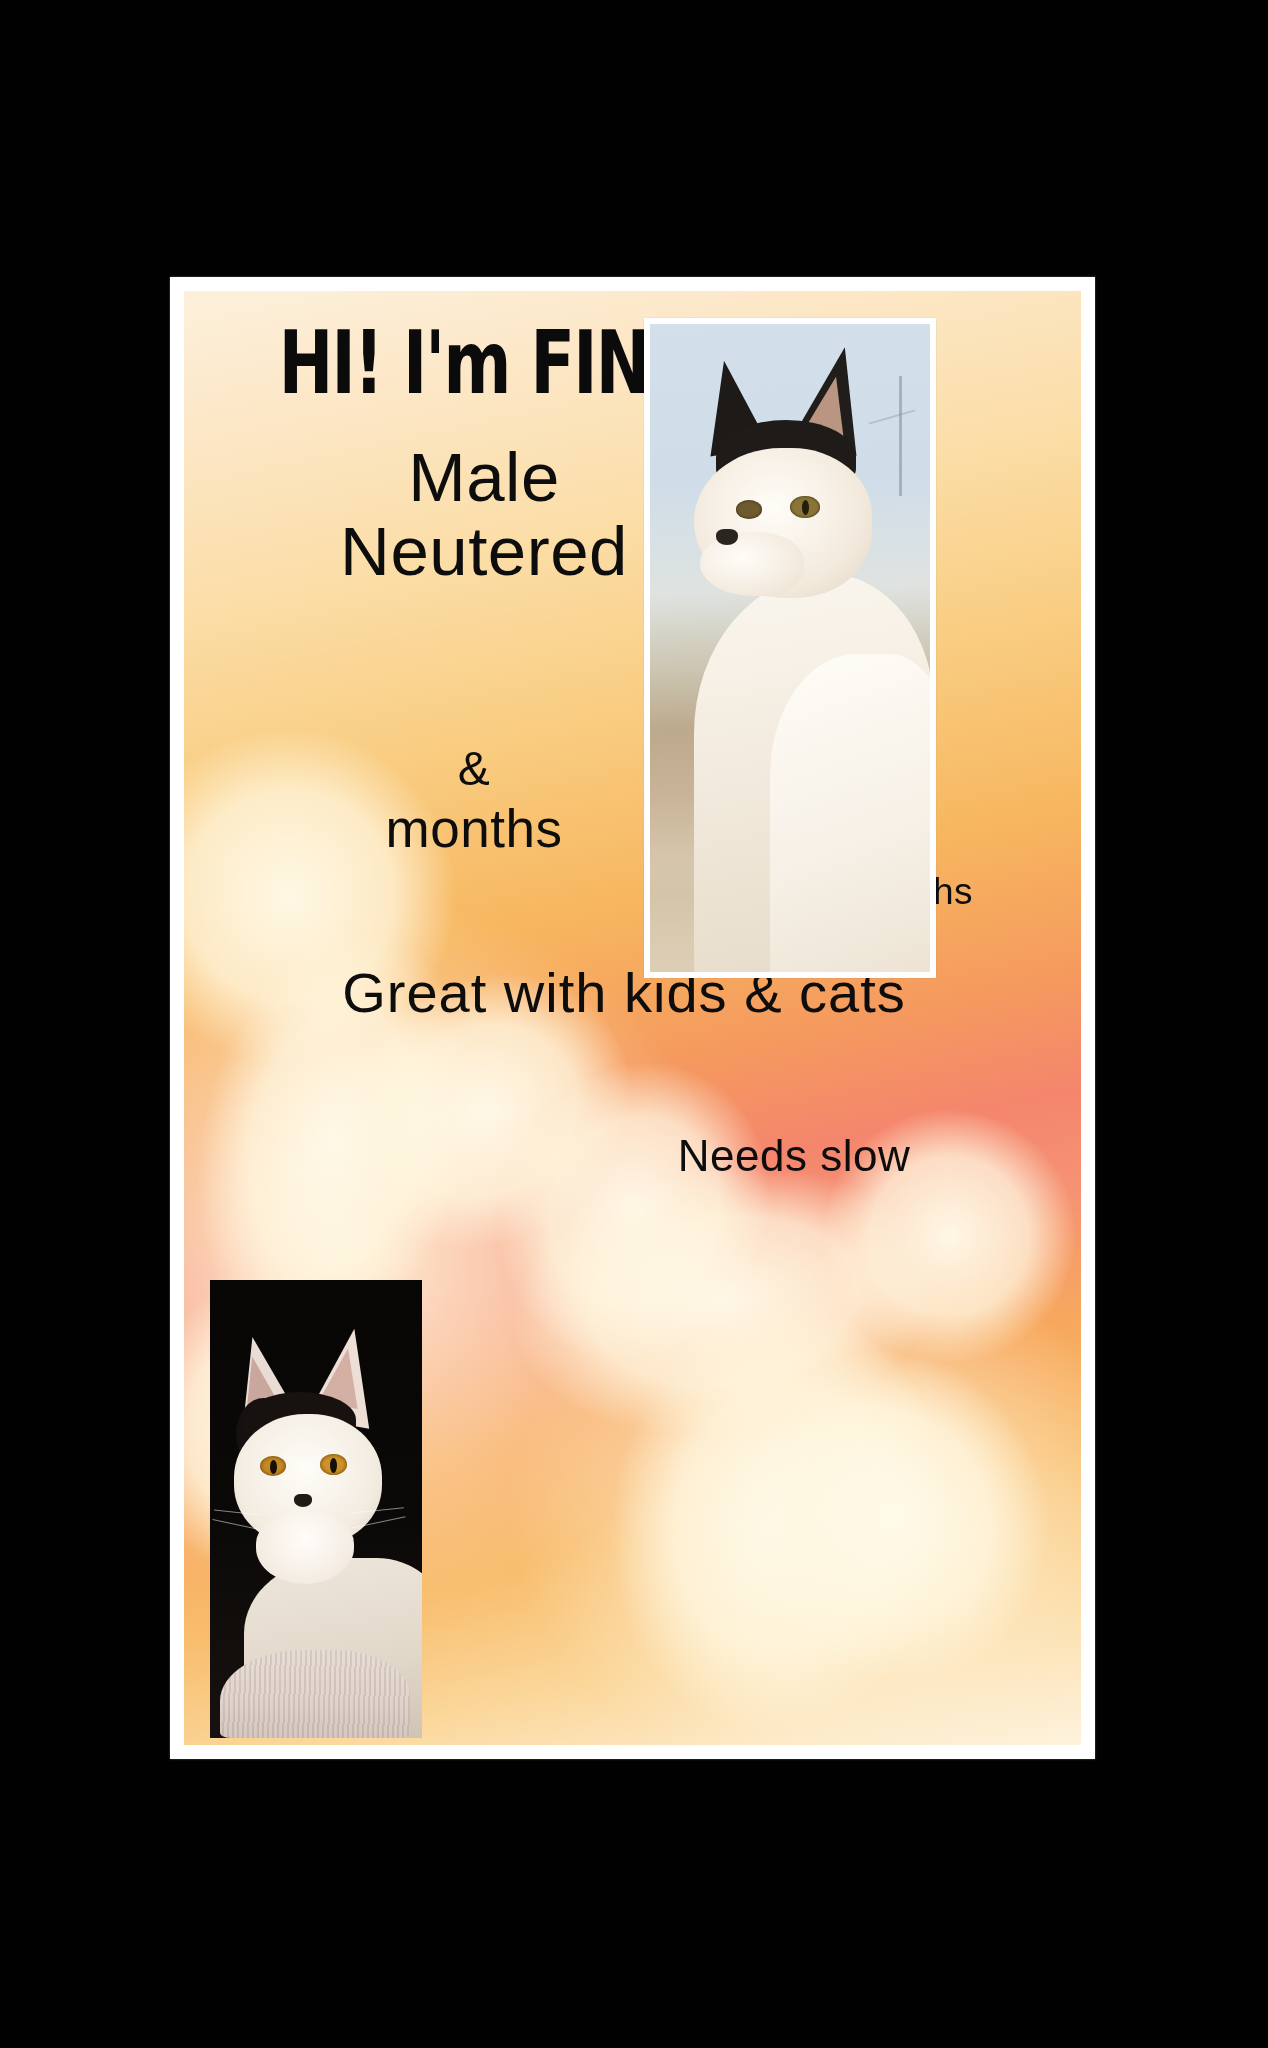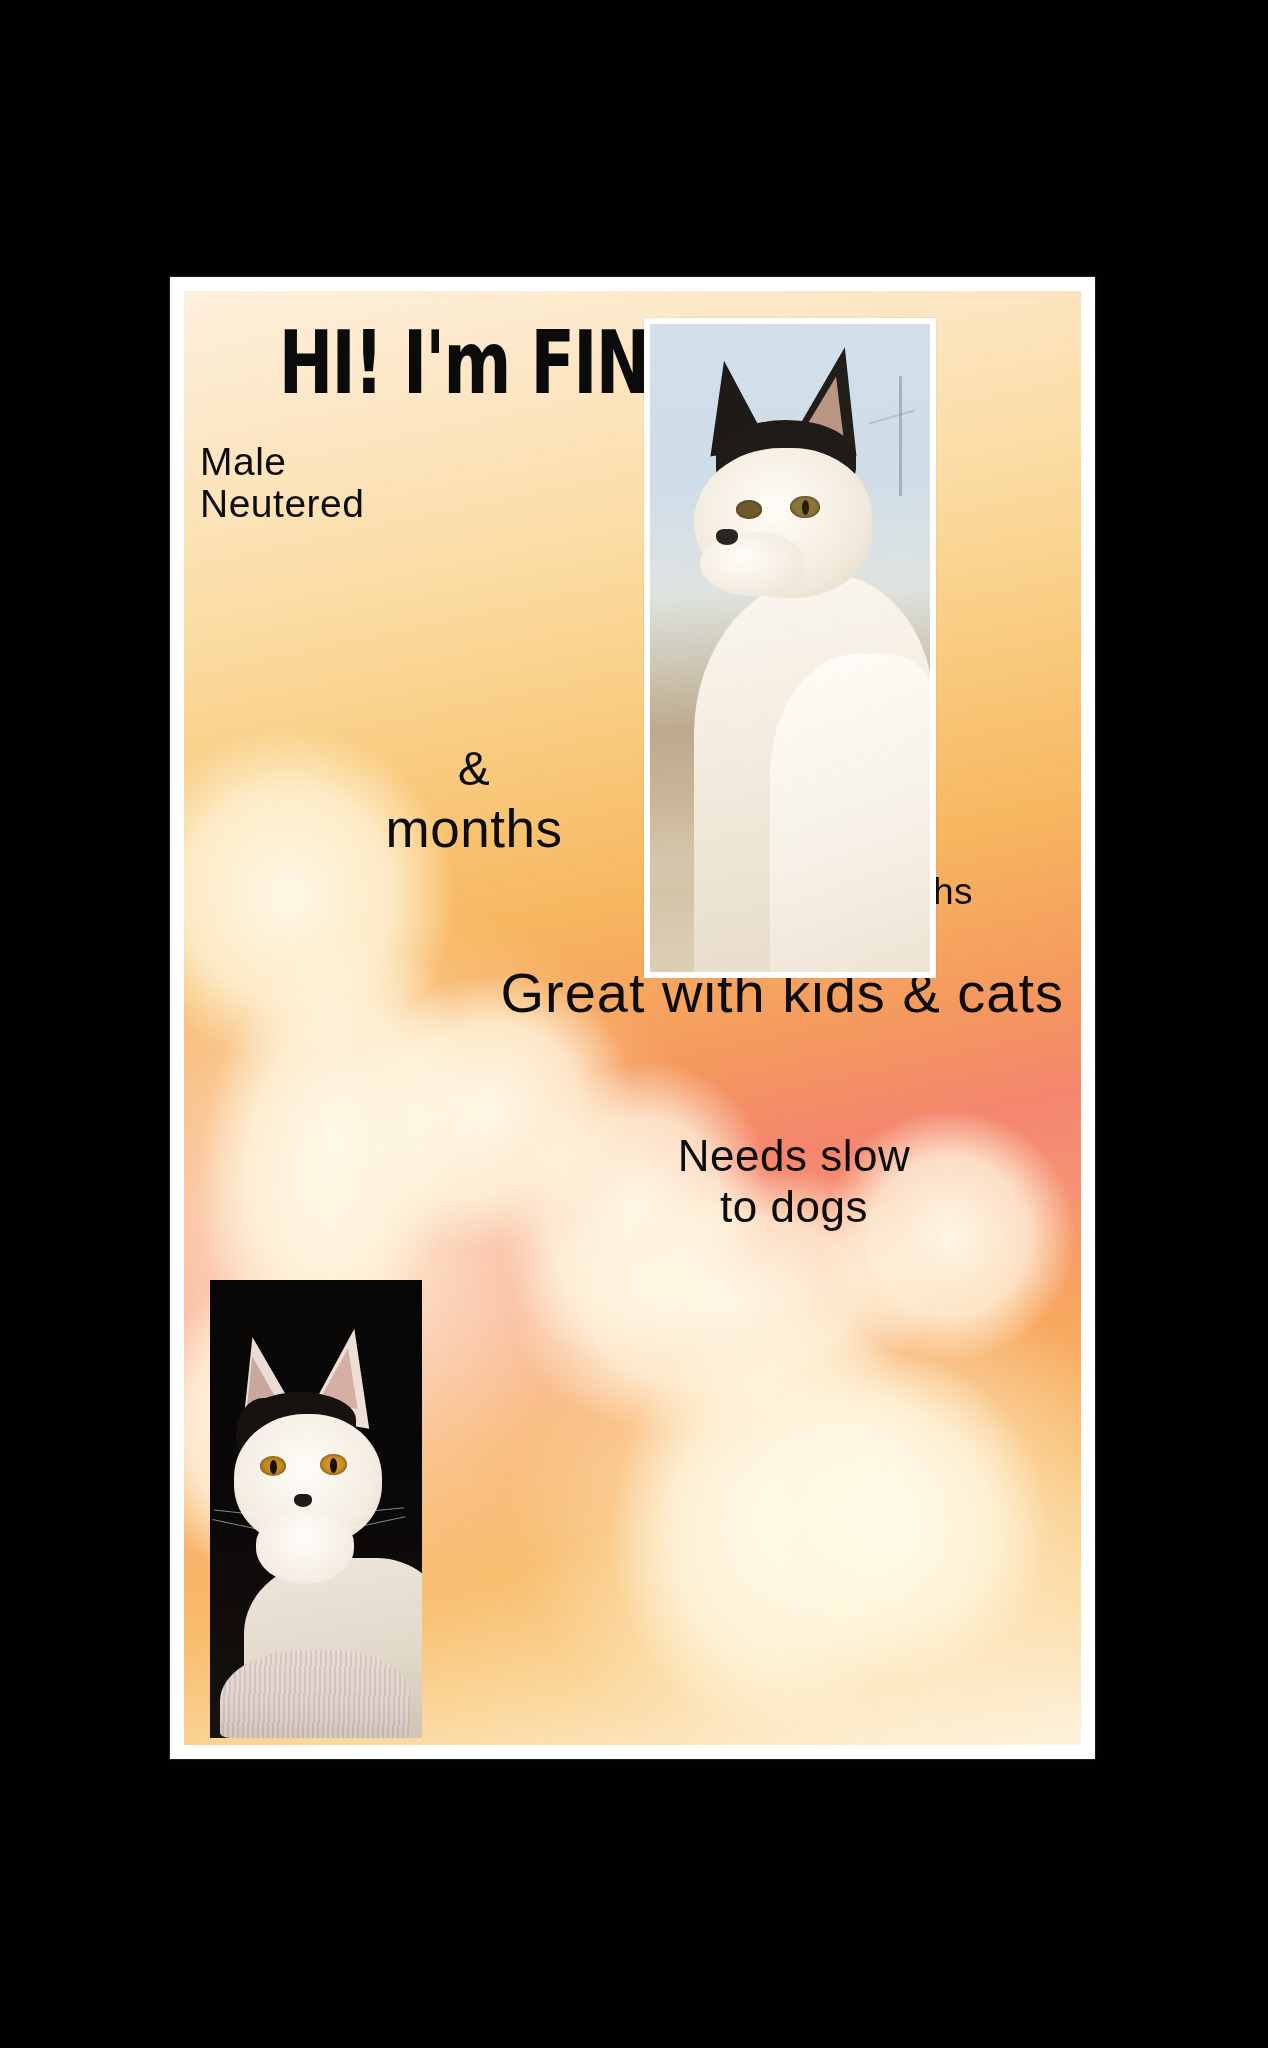--- a/index.html
+++ b/index.html
@@ -85,43 +85,43 @@
     position:absolute;
     font-family:"Liberation Sans", sans-serif;
     font-weight:400;
     color:#0d0d0d;
     line-height:1.13;
     z-index:5;
     letter-spacing:.5px;
   }
 
   .vitals {
-    left:16px; top:150px; width:600px;
-    text-align:left;
-    font-size:39px;
+    left:0; top:150px; width:600px;
+    text-align:center;
+    font-size:69px;
     line-height:1.07;
   }
 
   .temper {
     left:30px; top:450px; width:520px;
     text-align:center;
     font-size:53px;
     line-height:1.18;
   }
   .temper .amp { font-size:48px; display:block; }
 
   .age {
     left:430px; top:580px; width:420px;
     text-align:center;
     font-size:37px;
   }
 
   .kids {
     left:0; top:670px; width:880px;
-    text-align:right;
+    text-align:center;
     font-size:56px;
     letter-spacing:1px;
   }
 
   .dogs {
     left:360px; top:840px; width:500px;
     text-align:center;
     font-size:44px;
     line-height:1.15;
   }
@@ -394,21 +394,20 @@
         <div class="amp">&amp;</div>
         <div>months</div>
       </div>
 
       <div class="body-txt age">Approx. 4 months</div>
 
       <div class="body-txt kids">Great with kids &amp; cats</div>
 
       <div class="body-txt dogs">
         <div>Needs slow</div>
-        <div>to dogs</div>
       </div>
 
       <div class="photo1">
         <div class="photo1-img">
           <div class="pole"></div>
           <div class="pole2"></div>
           <div class="c1-grass"></div>
           <div class="c1-body"></div>
           <div class="c1-chest"></div>
           <div class="c1-earL"></div>

